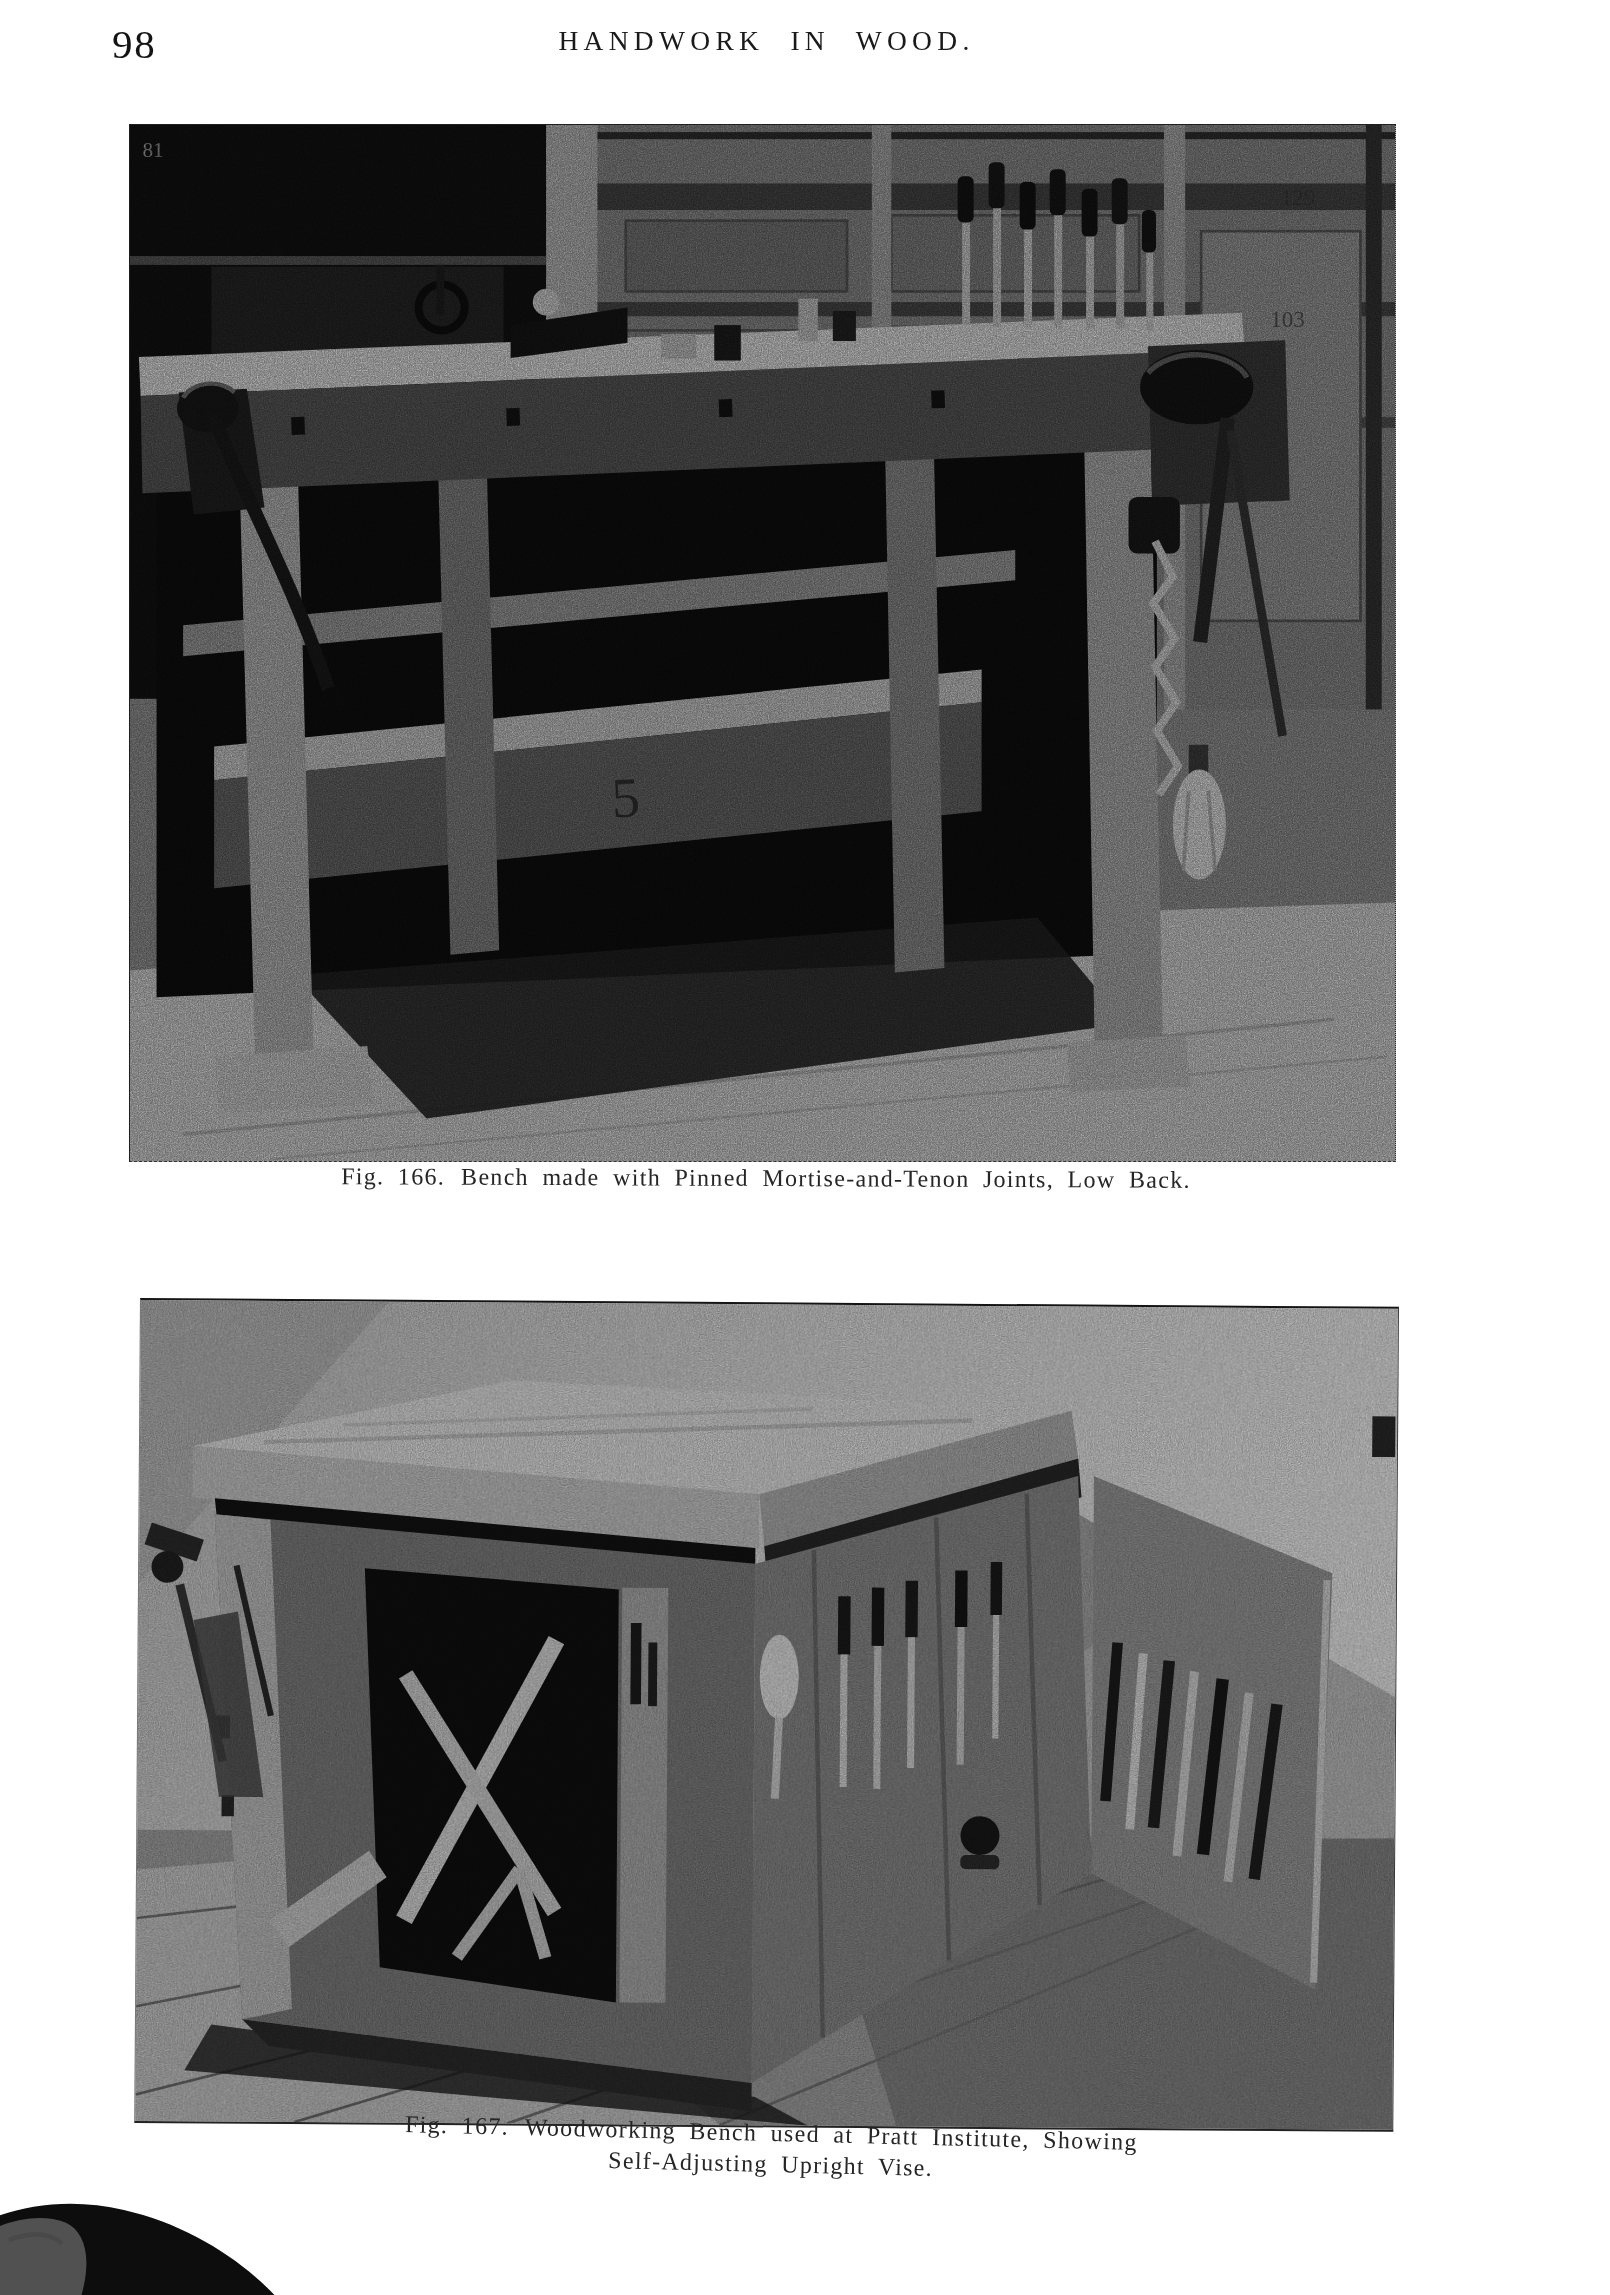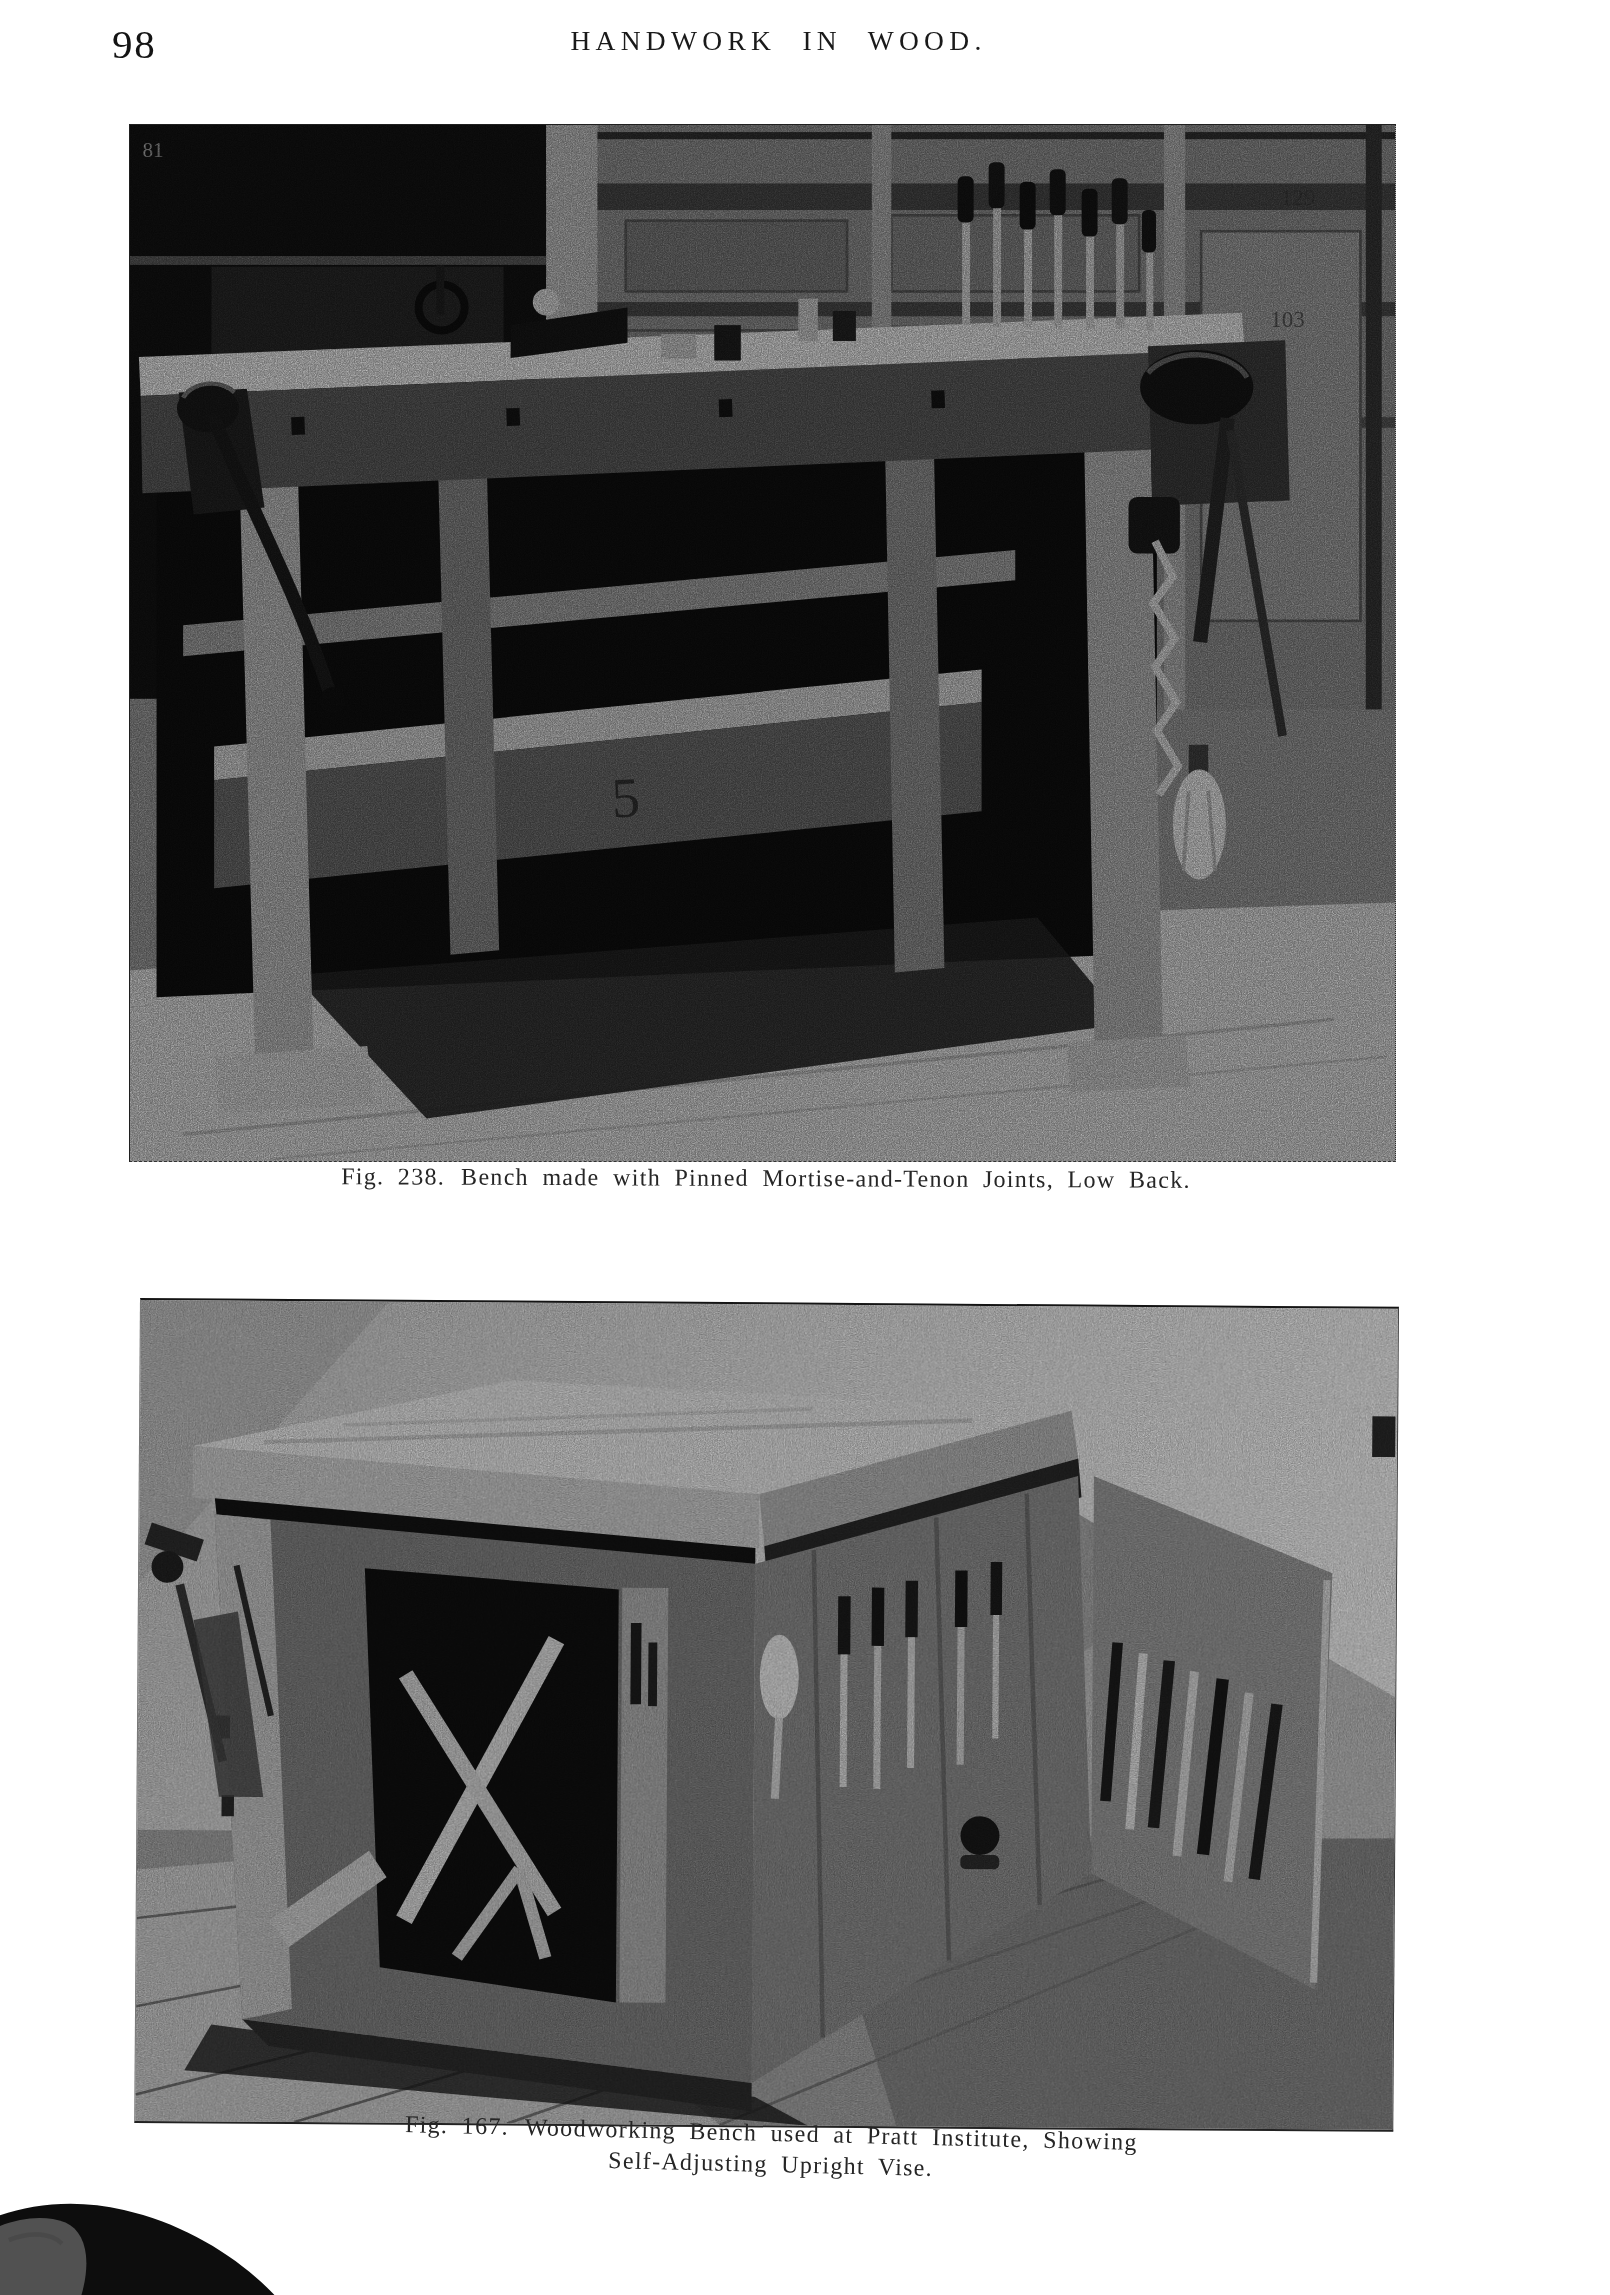--- a/index.html
+++ b/index.html
@@ -9,21 +9,21 @@
     background:#ffffff;
     overflow:hidden;
     font-family:"Liberation Serif", serif;
     color:#1c1c1c;
   }
   .page-number{
     position:absolute;left:112px;top:19.5px;
     font-size:41px;letter-spacing:1.8px;color:#141414;
   }
   .running-title{
-    position:absolute;left:566px;top:25px;width:425px;
+    position:absolute;left:554px;top:25px;width:425px;
     text-align:center;font-size:27.5px;letter-spacing:5.3px;word-spacing:14px;
     color:#1a1a1a;
   }
   .photo-frame{
     position:absolute;
     background:#a3a3a3;
     box-sizing:border-box;
   }
   #photo1{
     left:129px;top:124px;width:1267px;height:1038px;
@@ -179,21 +179,21 @@
         <ellipse cx="1208" cy="790" rx="30" ry="62" fill="#ececec"></ellipse>
         <line x1="1196" y1="752" x2="1190" y2="842" stroke="#bdbdbd" stroke-width="4"></line>
         <line x1="1218" y1="752" x2="1226" y2="842" stroke="#bdbdbd" stroke-width="4"></line>
       </g>
 
       <rect x="0" y="0" width="1429" height="1170" filter="url(#grain1)" opacity="0.5"></rect>
     </svg>
   </div>
 
   <div id="caption1" class="caption">
-    <span class="fig-label">Fig. 238.</span><span>Bench made with Pinned Mortise-and-Tenon Joints, Low Back.</span>
+    <span class="fig-label">Fig. 166.</span><span>Bench made with Pinned Mortise-and-Tenon Joints, Low Back.</span>
   </div>
 
   <div id="photo2" class="photo-frame">
     <svg viewBox="0 0 1420 930" preserveAspectRatio="none">
       <defs>
         <filter id="grain2" x="0" y="0" width="100%" height="100%">
           <feTurbulence type="fractalNoise" baseFrequency="0.75" numOctaves="2" seed="29" stitchTiles="stitch"></feTurbulence>
           <feColorMatrix type="matrix" values="0 0 0 0 0  0 0 0 0 0  0 0 0 0 0  0.5 0.5 0.5 0 0"></feColorMatrix>
         </filter>
         <linearGradient id="wallGrad2" x1="0" y1="0" x2="1" y2="0.25">

